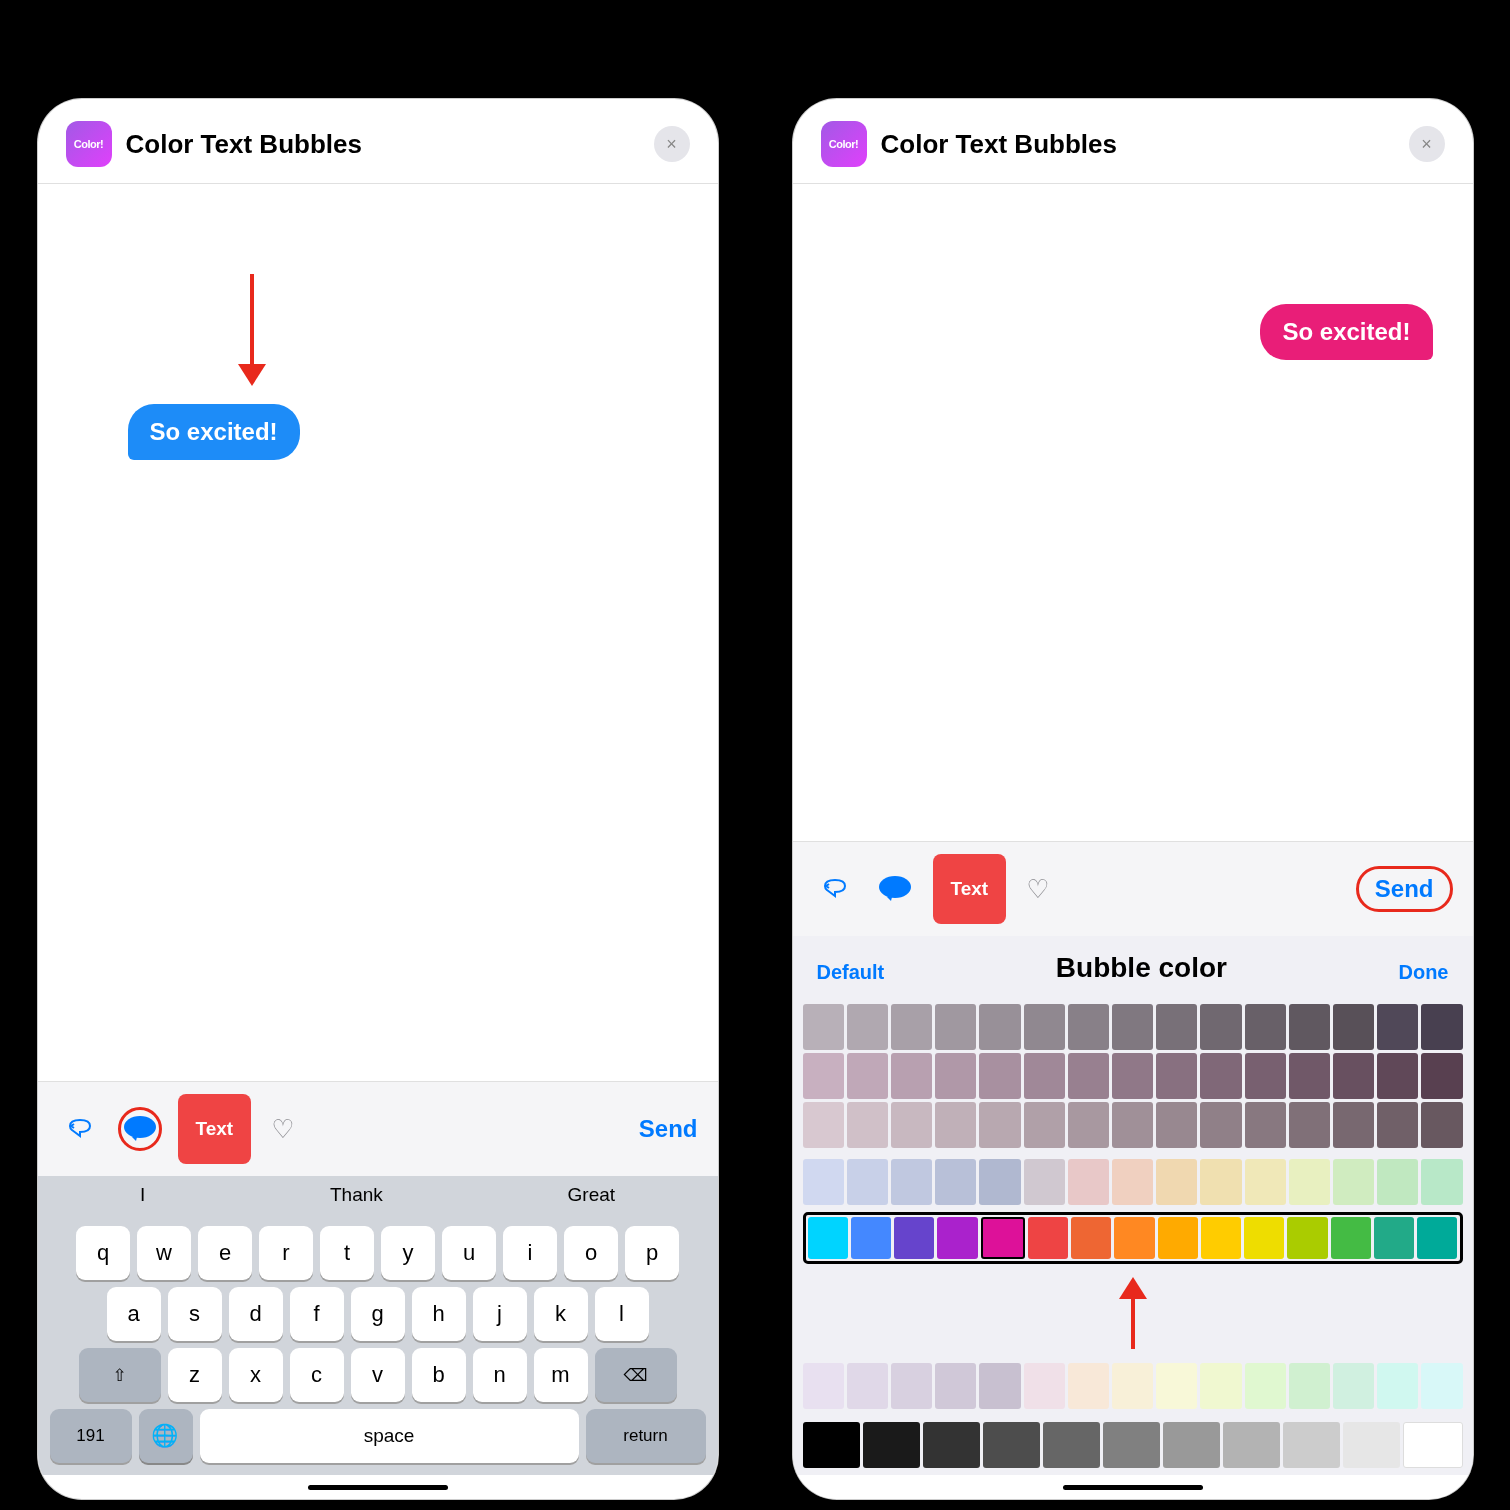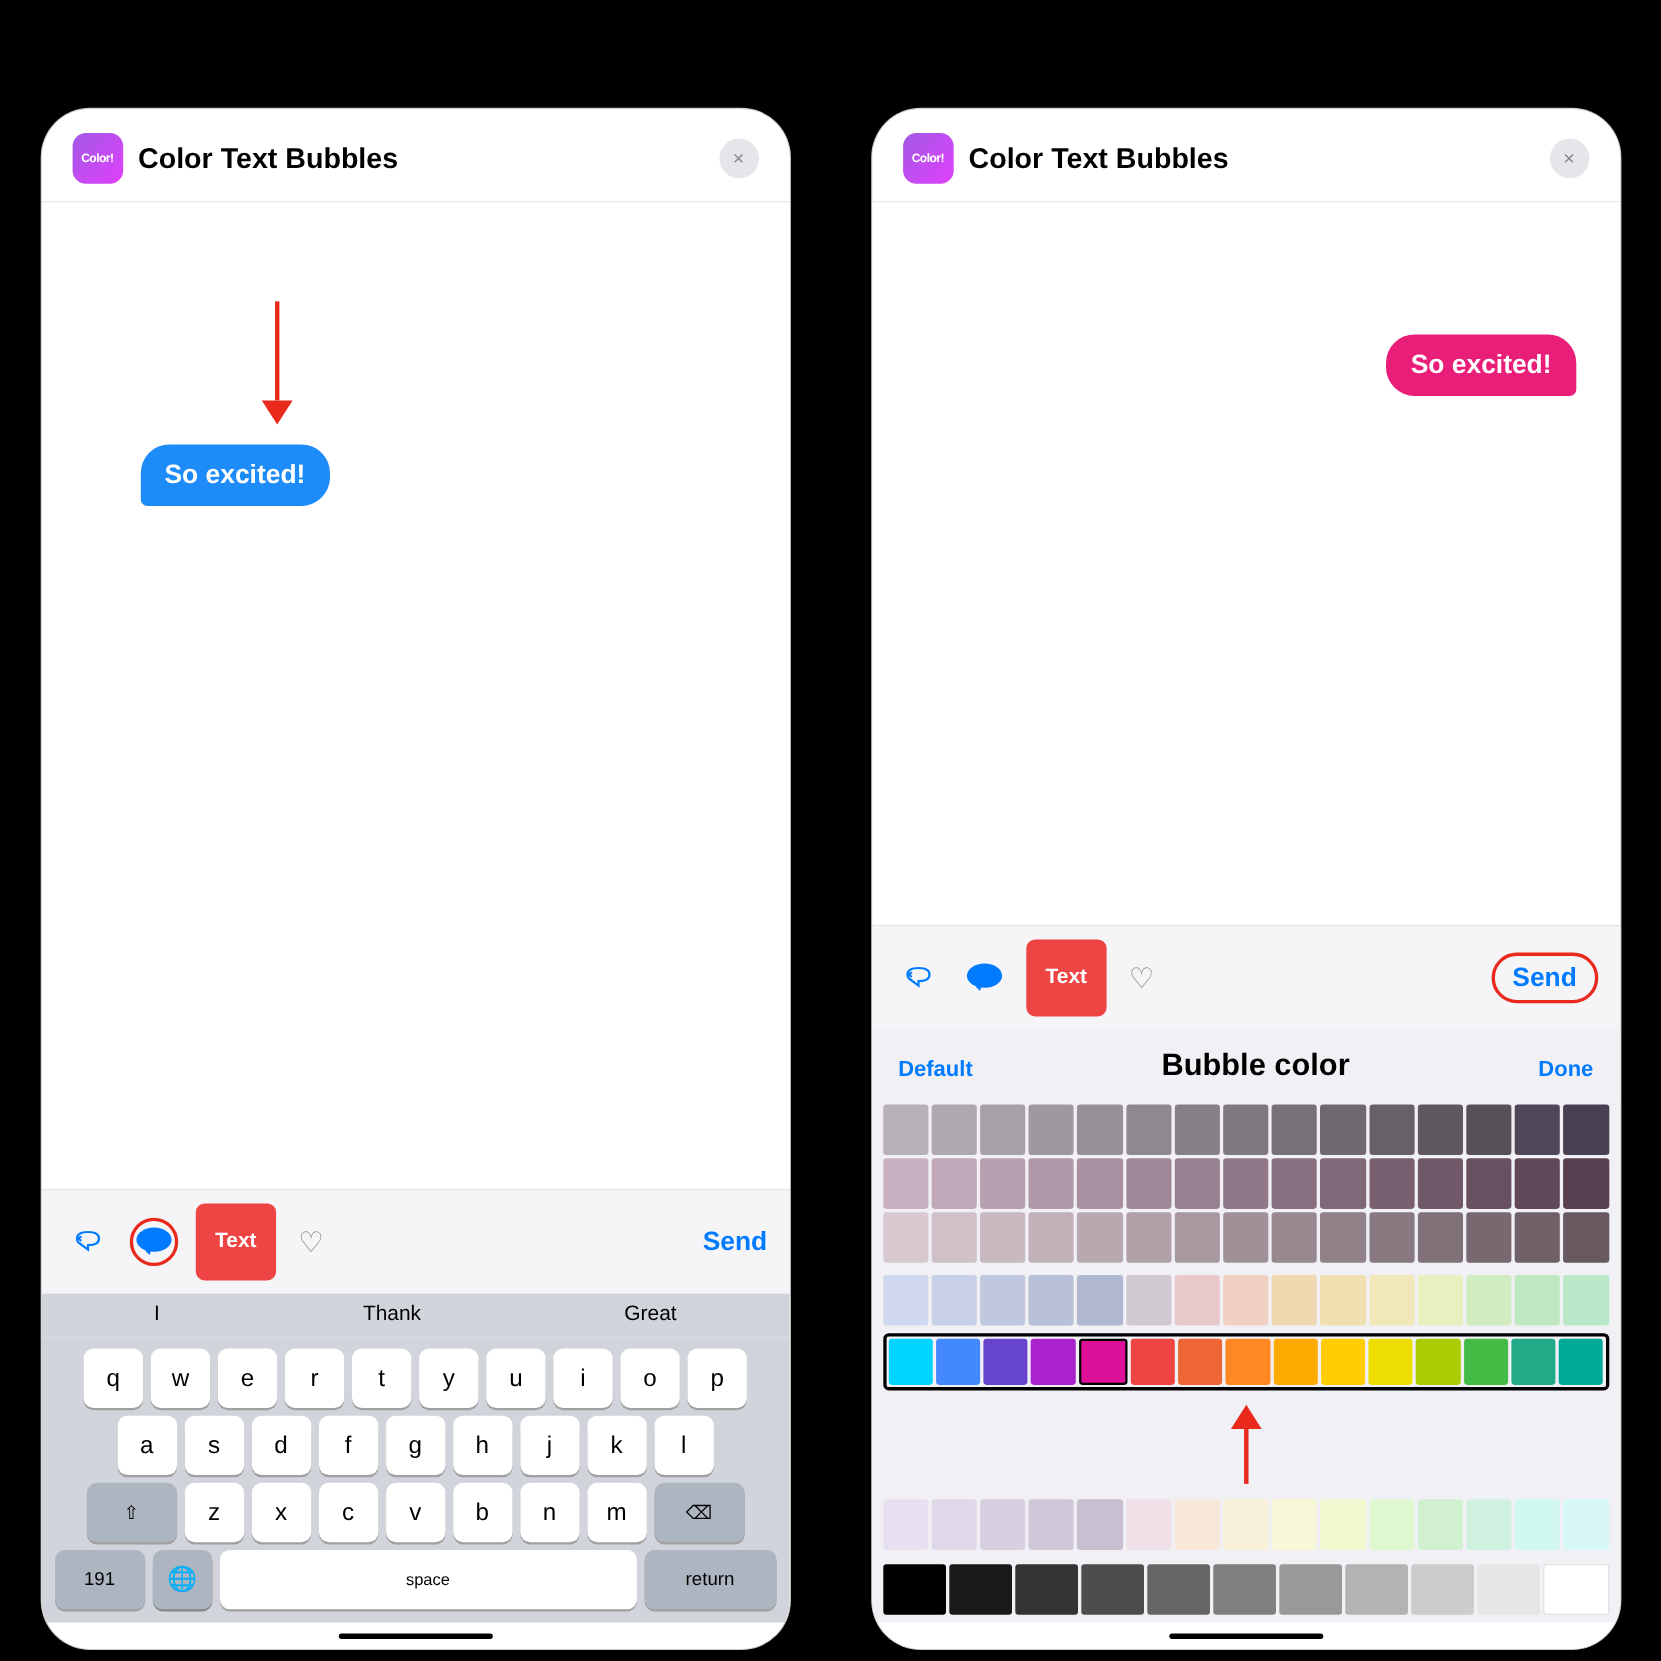--- a/index.html
+++ b/index.html
@@ -243,21 +243,21 @@
       color: #000;
     }
 
     .kb-key.wide {
       min-width: 82px;
       font-size: 17px;
     }
 
     .kb-key.space {
       flex: 1;
-      font-size: 15px;
+      font-size: 19px;
       text-align: center;
     }
 
     .kb-key.return-key {
       min-width: 120px;
       font-size: 17px;
     }
 
     .kb-bottom-row {
       display: flex;

